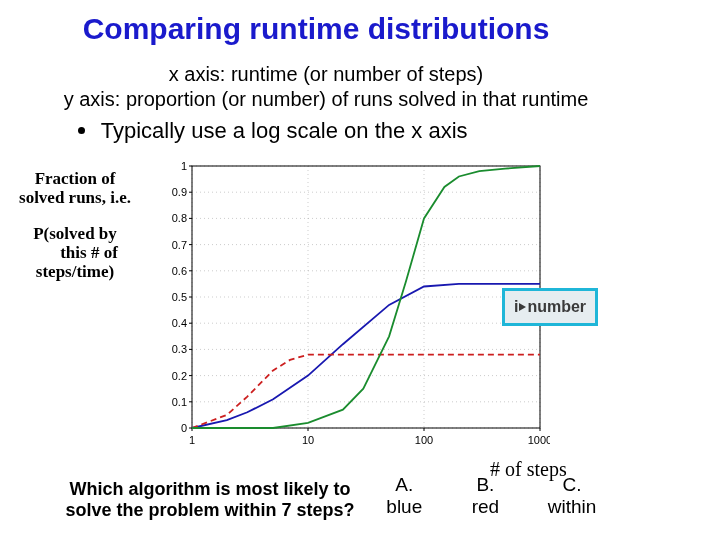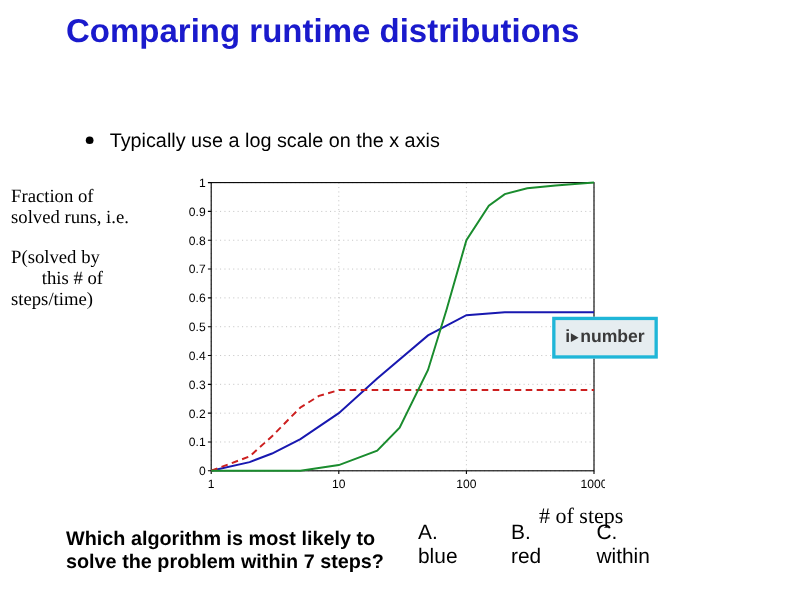--- a/index.html
+++ b/index.html
@@ -8,20 +8,21 @@
     width: 720px;
     height: 540px;
     font-family: Arial, Helvetica, sans-serif;
     background: #fff;
     color: #000;
   }
   .slide {
     position: relative;
     width: 612px;
     height: 540px;
+    text-align: center;
   }
   .title {
     position: absolute;
     top: 12px;
     left: 60px;
     right: 40px;
     font-size: 30px;
     font-weight: bold;
     color: #1a1acc;
   }
@@ -30,41 +31,42 @@
     top: 62px;
     left: 60px;
     right: 20px;
     font-size: 20px;
     line-height: 1.25;
   }
   .bullet {
     position: absolute;
     top: 118px;
     left: 78px;
-    font-size: 18px;
+    font-size: 22px;
   }
   .bullet-dot {
     display: inline-block;
     width: 7px;
     height: 7px;
     background: #000;
     border-radius: 50%;
     vertical-align: middle;
     margin-right: 10px;
     position: relative;
     top: -2px;
   }
   .ylabels {
     position: absolute;
     left: 10px;
     top: 170px;
     width: 130px;
     font-family: "Times New Roman", serif;
     font-size: 17px;
     line-height: 1.1;
+    font-weight: bold;
   }
   .ylabels .block2 {
     margin-top: 18px;
   }
   .ylabels .indent {
     margin-left: 28px;
   }
   .chart-wrap {
     position: absolute;
     left: 150px;
@@ -127,20 +129,24 @@
     font-family: Arial, Helvetica, sans-serif;
   }
 </style>
 </head>
 <body>
 
 <div class="slide">
 
   <div class="title">Comparing runtime distributions</div>
 
+  <div class="desc">
+    <div>x axis: runtime (or number of steps)</div>
+    <div>y axis: proportion (or number) of runs solved in that runtime</div>
+  </div>
 
   <div class="bullet">
     <span class="bullet-dot"></span>
     <span>Typically use a log scale on the x axis</span>
   </div>
 
   <div class="ylabels">
     <div>Fraction of</div>
     <div>solved runs, i.e.</div>
     <div class="block2">P(solved by</div>

